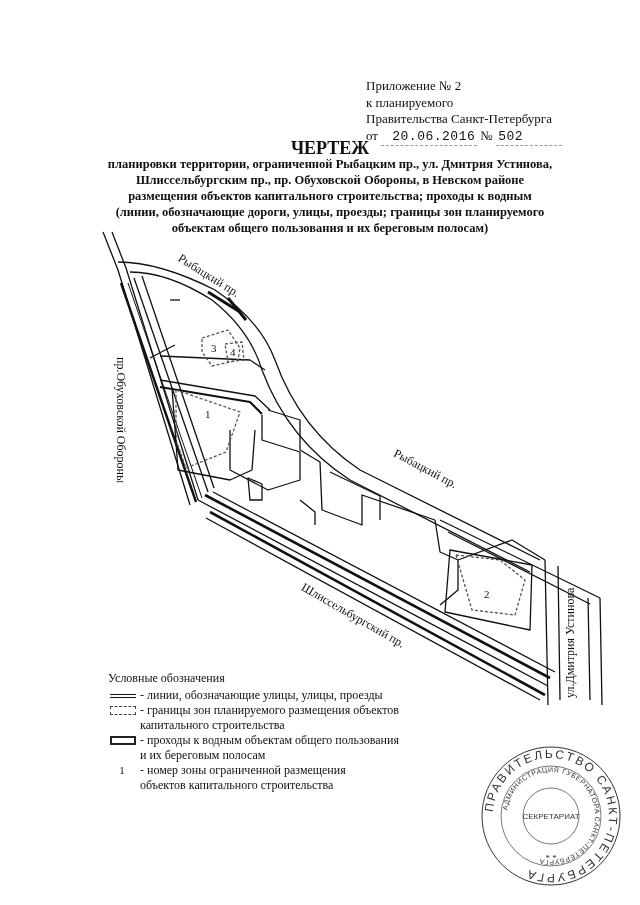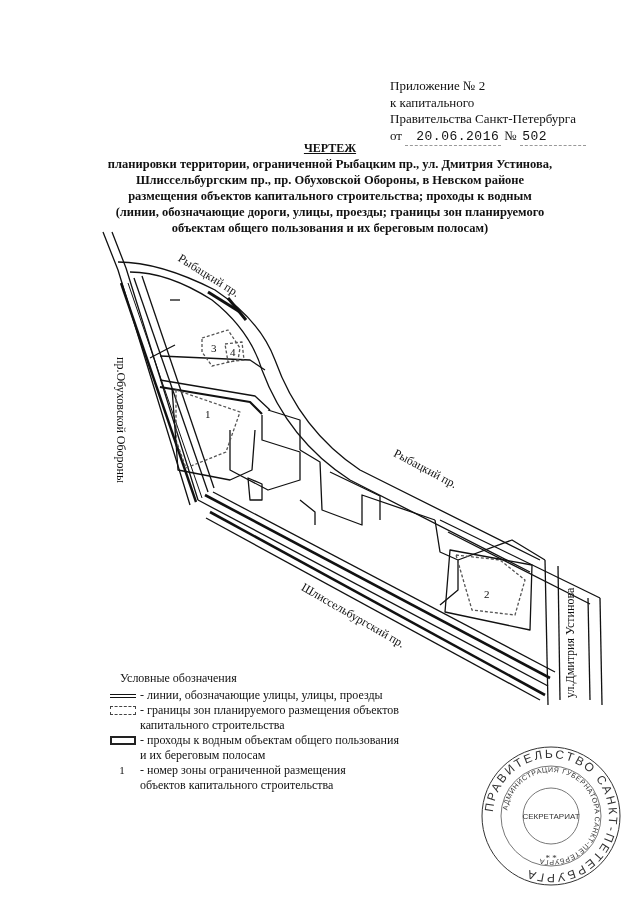--- a/index.html
+++ b/index.html
@@ -1,47 +1,47 @@
 <!DOCTYPE html>
 <html><head>
 <meta charset="utf-8">
 <style>
   html, body { margin: 0; padding: 0; background: #ffffff; }
   body { width: 640px; height: 905px; position: relative; overflow: hidden;
          font-family: "Liberation Serif", "DejaVu Serif", serif; color: #111; }
   .appendix { position: absolute; left: 366px; top: 78px; font-size: 13px; line-height: 16.5px; }
-  .appendix .row { white-space: nowrap; margin-left: 24px; }
+  .appendix .row { white-space: nowrap; }
   .mono { font-family: "Liberation Mono", "DejaVu Sans Mono", monospace; font-size: 13px; letter-spacing: 0.5px; }
   .underline { border-bottom: 1px dashed #999; display: inline-block; padding: 0 2px; }
   .title { position: absolute; left: 80px; width: 500px; top: 140px; text-align: center;
            font-weight: bold; font-size: 12.5px; line-height: 16px; }
-  .title .h { font-size: 12px; text-decoration: underline; }
+  .title .h { font-size: 18px; }
   .map { position: absolute; left: 0; top: 0; }
   .legend { position: absolute; left: 108px; top: 671px; font-size: 12px; line-height: 15px; }
-  .legend .lh { margin-bottom: 2px; margin-left: 12px; }
+  .legend .lh { margin-bottom: 2px; }
   .legend .item { display: flex; align-items: flex-start; }
   .legend .sym { width: 28px; height: 15px; position: relative; flex: none; margin-right: 4px; }
   .legend .sym.road::before { content: ""; position: absolute; left: 2px; right: 0; top: 6px; height: 4px;
         border-top: 1.6px solid #111; border-bottom: 1.6px solid #111; box-sizing: border-box; }
   .legend .sym.zone::before { content: ""; position: absolute; left: 2px; right: 0; top: 3px; height: 9px;
         border: 1px dashed #444; box-sizing: border-box; }
   .legend .sym.pass::before { content: ""; position: absolute; left: 2px; right: 0; top: 3px; height: 9px;
         border: 2px solid #222; box-sizing: border-box; }
   .legend .sym.num { text-align: center; font-size: 11px; }
   .legend .txt { flex: 1; }
   .legend .cont { padding-left: 32px; }
   .stamp { position: absolute; left: 480px; top: 745px; width: 142px; height: 142px; }
   .street { position: absolute; font-size: 12px; white-space: nowrap; transform-origin: 0 0; }
 </style>
 </head>
 <body>
 
 <div class="appendix">
   <div class="row">Приложение № 2</div>
-  <div class="row">к капитального</div>
+  <div class="row">к планируемого</div>
   <div class="row">Правительства  Санкт-Петербурга</div>
   <div class="row">
     <span>от</span>
     <span class="underline mono" style="width:92px;text-align:right;">20.06.2016</span>
     <span>№</span>
     <span class="underline mono" style="width:62px;">502</span>
   </div>
 </div>
 
 <div class="title">

